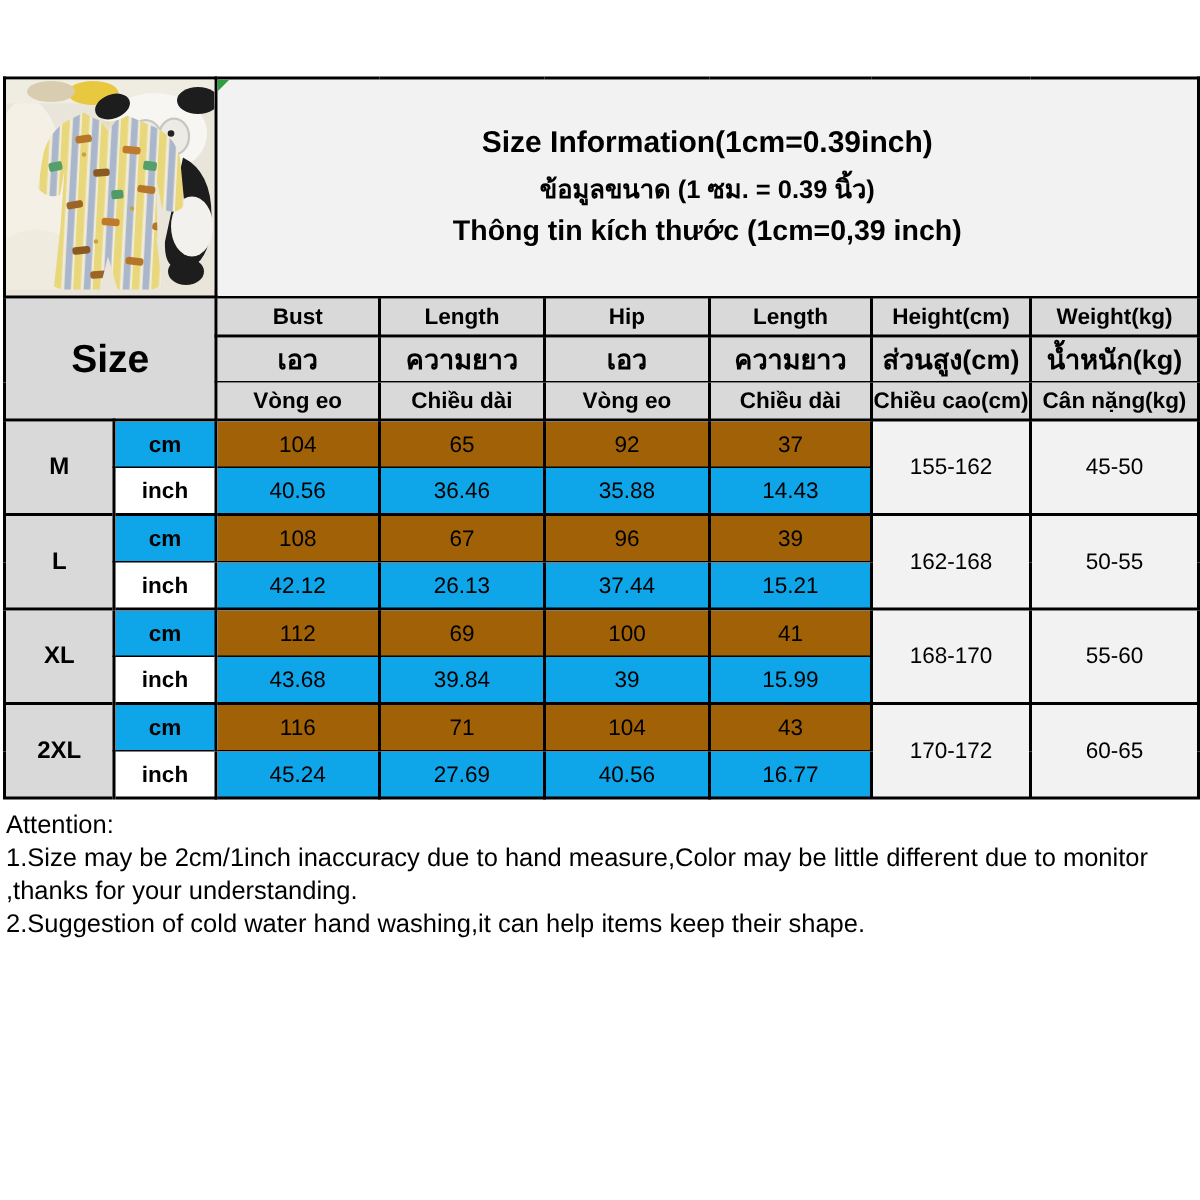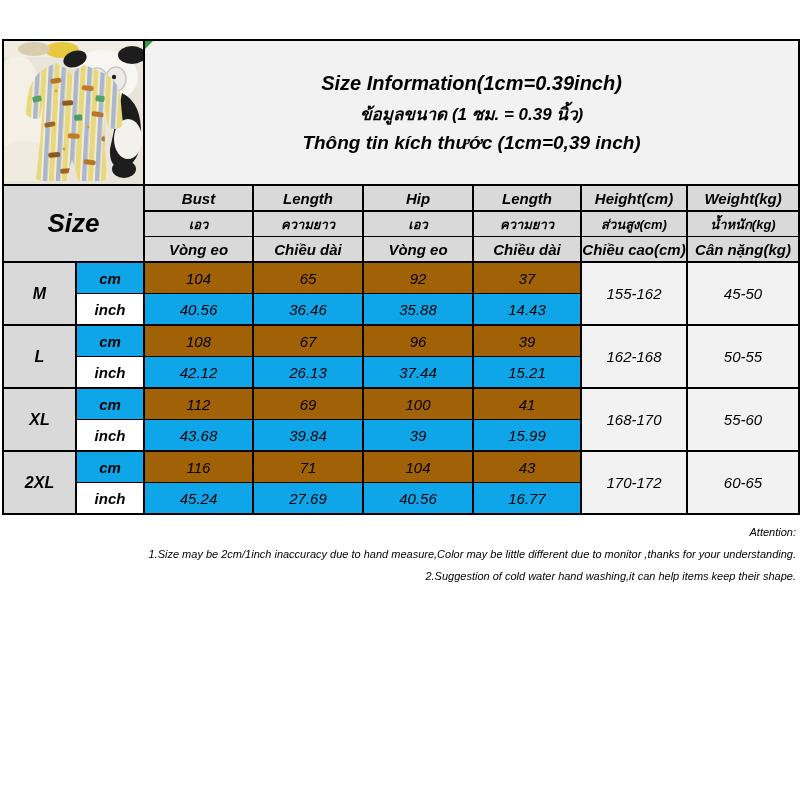--- a/index.html
+++ b/index.html
@@ -1,21 +1,21 @@
 <!DOCTYPE html>
 <html><head>
 <meta charset="utf-8">
 <style>
   html,body{margin:0;padding:0;}
   body{
     width:800px;height:800px;background:#ffffff;
     font-family:"Liberation Sans","DejaVu Sans",sans-serif;
     color:#000;overflow:hidden;
   }
-  .page{padding-top:39px;font-style:italic;}
+  .page{padding-top:51px;}
   table.size-table{
     border-collapse:collapse;table-layout:fixed;
     margin-left:2px;width:796px;
     border:2px solid #000;
   }
   td{
     border:2px solid #000;
     text-align:center;vertical-align:middle;
     padding:0;overflow:hidden;
     font-size:15px;
@@ -32,35 +32,35 @@
   .t-th{font-weight:bold;font-size:17px;}
   .t-vi{font-weight:bold;font-size:19px;}
   .corner-flag{
     position:absolute;top:0;left:0;width:0;height:0;
     border-top:8px solid #2e9e3f;border-right:8px solid transparent;
   }
 
   
   td.size-head{background:#d9d9d9;font-weight:bold;font-size:26px;}
   td.col-head{background:#d9d9d9;font-weight:bold;height:24px;}
-  td.col-head.th{font-size:13px;}
+  td.col-head.th{font-size:18px;}
 
   
   td.size-label{background:#d9d9d9;font-weight:bold;font-size:16px;}
   td.unit{font-weight:bold;height:30px;}
   td.unit-cm{background:#0ea5e9;}
   td.unit-inch{background:#ffffff;}
   td.val-cm{background:#a16207;}
   td.val-inch{background:#0ea5e9;}
   td.range{background:#f2f2f2;}
 
   
   .attention{
     margin:6px 0 0 4px;width:792px;
-    font-size:11px;line-height:22px;text-align:right;
+    font-size:17px;line-height:22px;text-align:left;
   }
   .attention p{margin:0;}
 </style>
 </head>
 <body>
 
 <div class="page">
 
   <table class="size-table">
     <colgroup>

